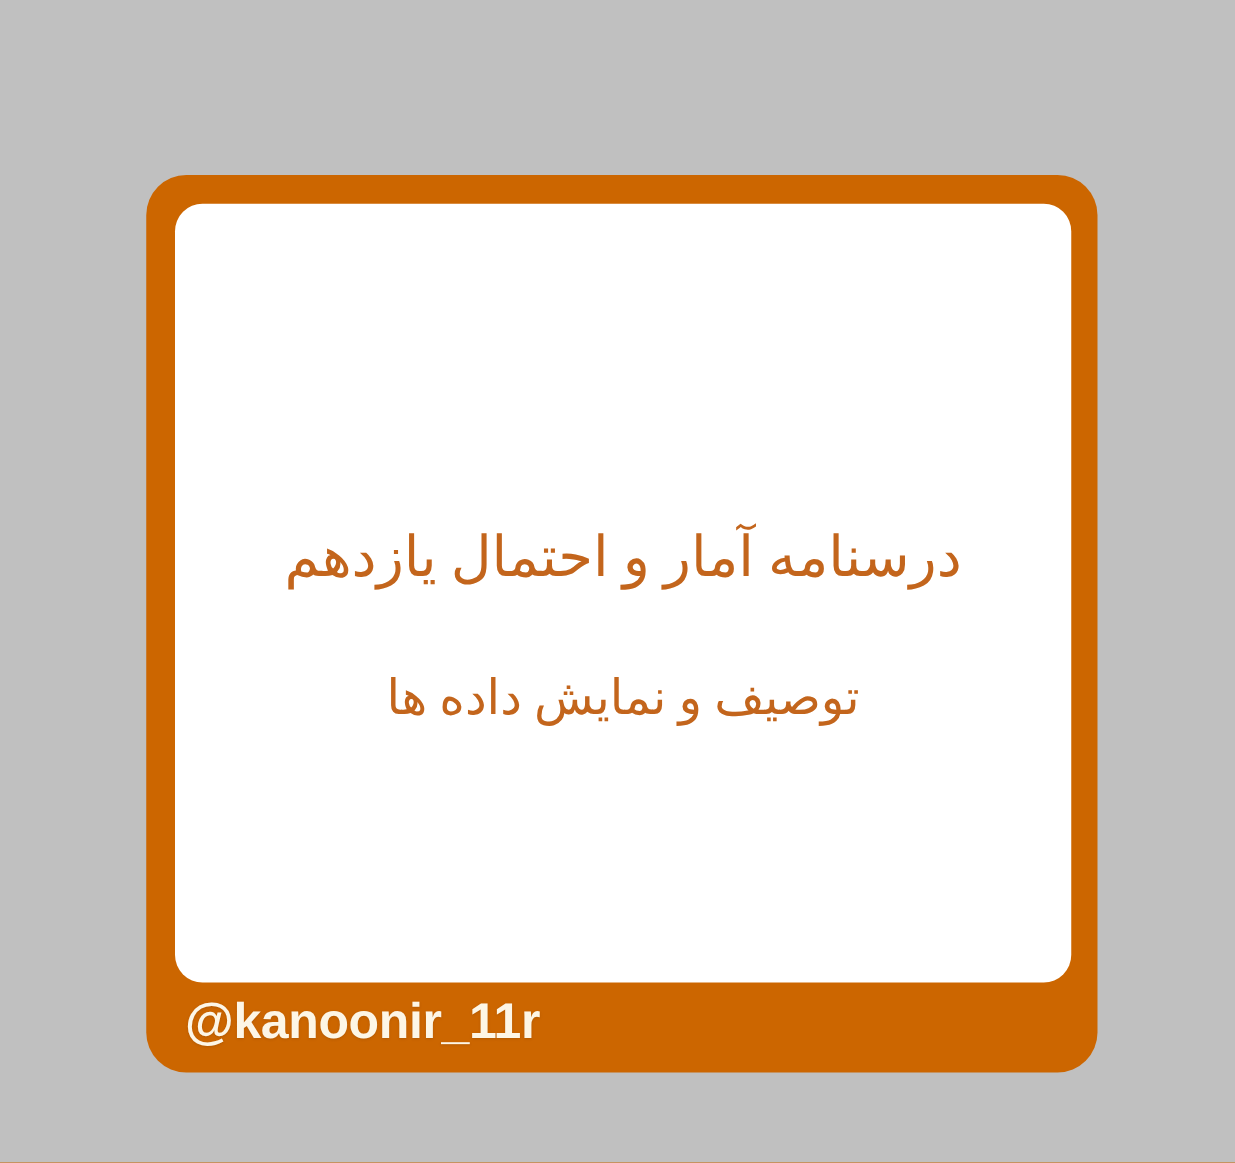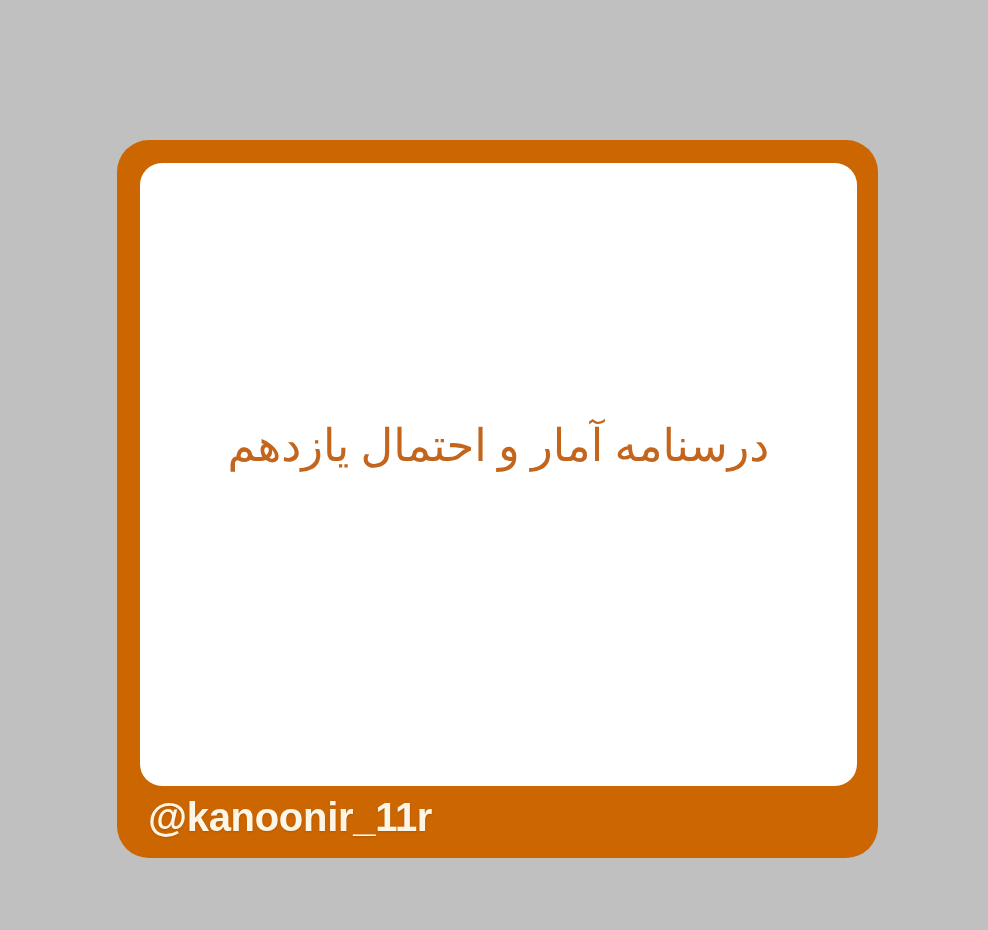--- a/index.html
+++ b/index.html
@@ -102,20 +102,21 @@
 <body>
 
 <div class="stage">
 
   <div class="post-card">
 
     <div class="content-panel">
 
       <div class="text-block">
         <h1 class="lesson-title">درسنامه آمار و احتمال یازدهم</h1>
+        <h2 class="lesson-subtitle">توصیف و نمایش داده ها</h2>
       </div>
 
     </div>
 
     <div class="handle">@kanoonir_11r</div>
 
   </div>
 
 </div>
 

